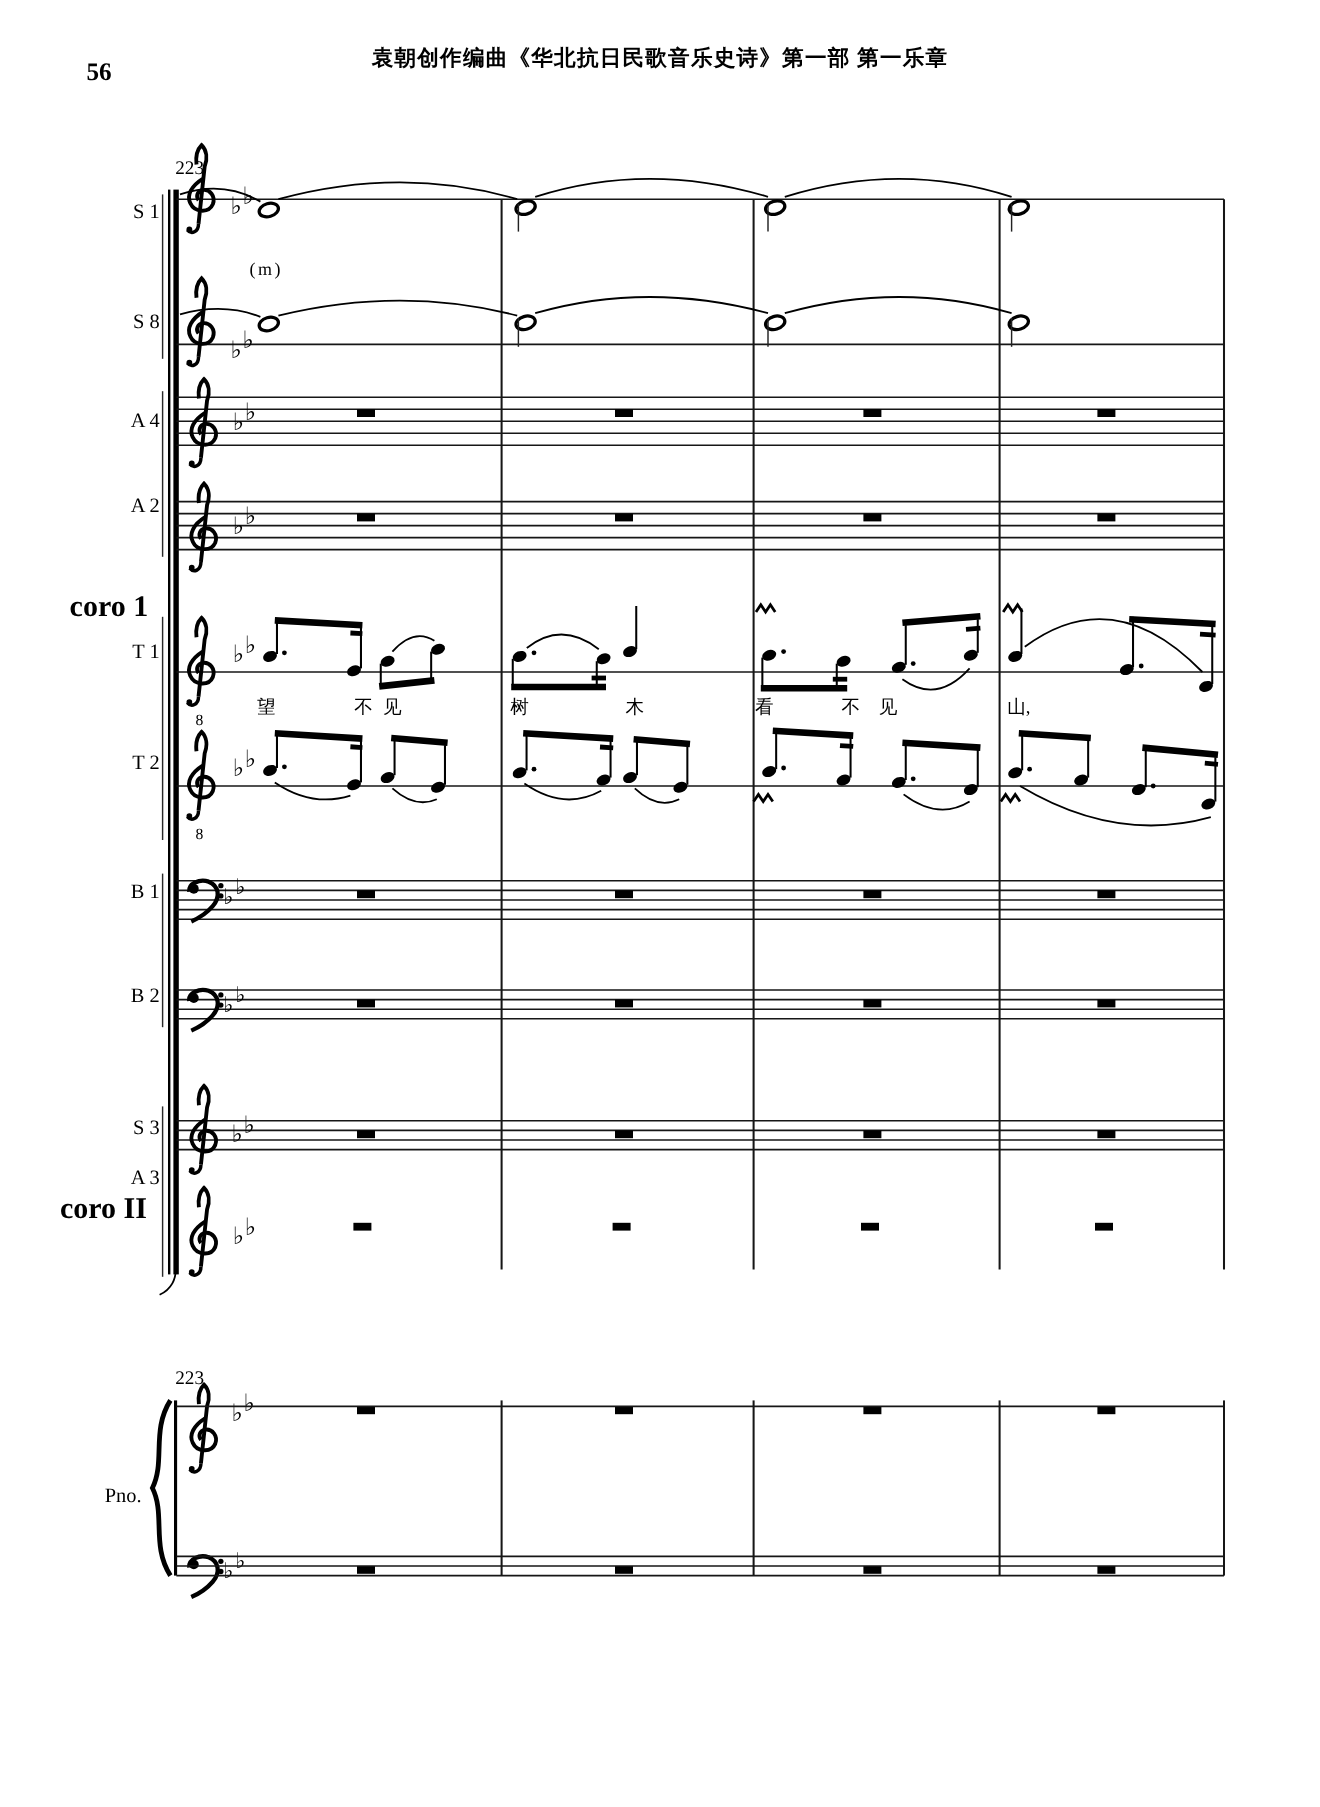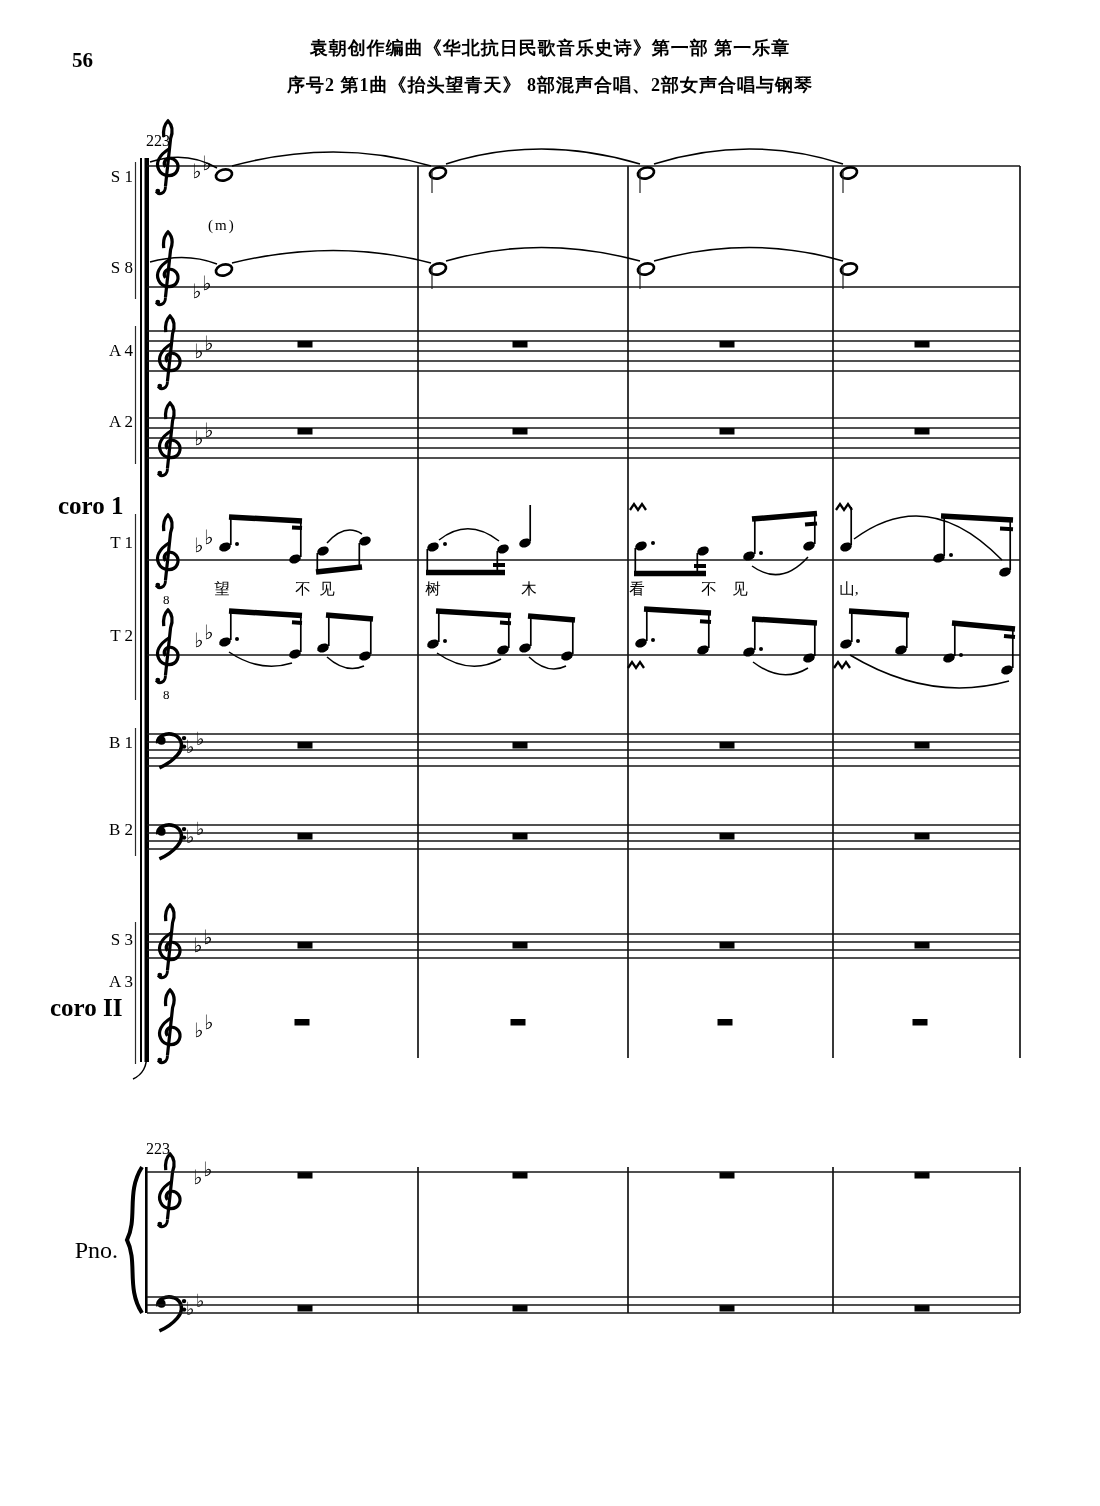--- a/index.html
+++ b/index.html
@@ -26,39 +26,38 @@
   .flatb{font-family:"DejaVu Sans",sans-serif;font-size:18px;fill:#000;}
   .oct8{font-family:"Liberation Serif",serif;font-size:13px;fill:#000;}
 </style>
 </head>
 <body>
 
 <div class="page">
 
   <div class="abs pageno" style="left:72px;top:48px;">56</div>
   <div class="abs title-line" style="top:36px;">袁朝创作编曲《华北抗日民歌音乐史诗》第一部 第一乐章</div>
-  <div class="abs title-line" style="top:73px;">序号2 第1曲《抬头望青天》 8部混声合唱、2部女声合唱与钢琴</div>
 
   <div class="abs meas-num" style="left:146px;top:132px;">223</div>
   <div class="abs meas-num" style="left:146px;top:1140px;">223</div>
   <div class="abs expr" style="left:208px;top:217px;">(m)</div>
 
   <div class="abs part-label" style="left:43px;top:167px;">S 1</div>
   <div class="abs part-label" style="left:43px;top:258px;">S 8</div>
   <div class="abs part-label" style="left:43px;top:341px;">A 4</div>
   <div class="abs part-label" style="left:43px;top:412px;">A 2</div>
   <div class="abs group-label" style="left:58px;top:492px;">coro 1</div>
   <div class="abs part-label" style="left:43px;top:533px;">T 1</div>
   <div class="abs part-label" style="left:43px;top:626px;">T 2</div>
   <div class="abs part-label" style="left:43px;top:733px;">B 1</div>
   <div class="abs part-label" style="left:43px;top:820px;">B 2</div>
   <div class="abs part-label" style="left:43px;top:930px;">S 3</div>
   <div class="abs group-label" style="left:50px;top:978px;margin-top:16px;">coro II</div>
   <div class="abs part-label" style="left:43px;top:960px;margin-top:12px;">A 3</div>
-  <div class="abs part-label" style="left:28px;top:1237px;font-size:24px;">Pno.</div>
+  <div class="abs part-label" style="left:28px;top:1237px;font-size:17px;">Pno.</div>
 
   <div class="abs lyric" style="left:222px;top:579px;">望</div>
   <div class="abs lyric" style="left:303px;top:579px;">不</div>
   <div class="abs lyric" style="left:327px;top:579px;">见</div>
   <div class="abs lyric" style="left:433px;top:579px;">树</div>
   <div class="abs lyric" style="left:529px;top:579px;">木</div>
   <div class="abs lyric" style="left:637px;top:579px;">看</div>
   <div class="abs lyric" style="left:709px;top:579px;">不</div>
   <div class="abs lyric" style="left:740px;top:579px;">见</div>
   <div class="abs lyric" style="left:849px;top:579px;">山,</div>

